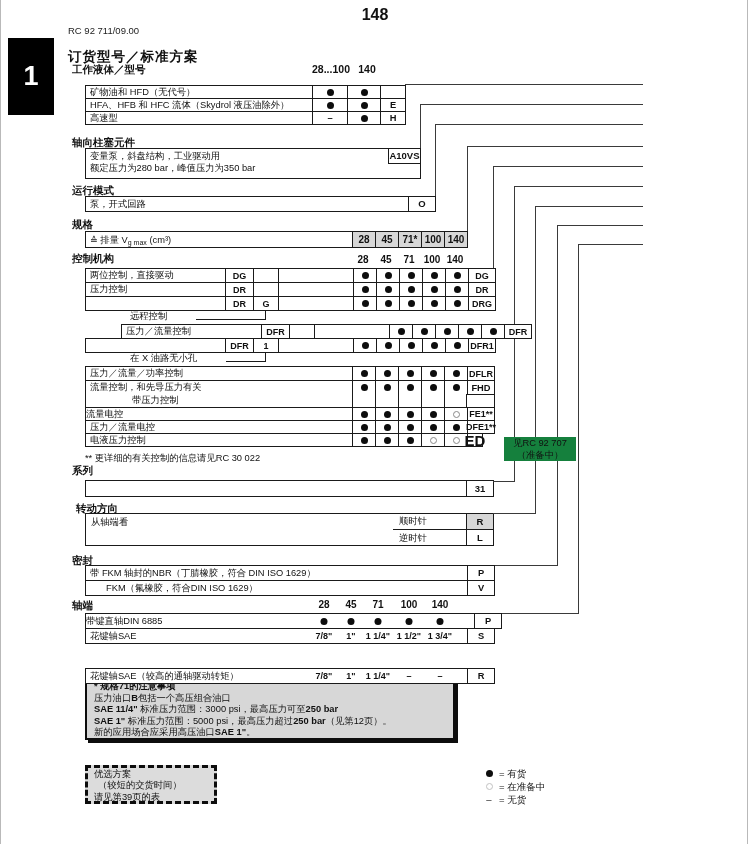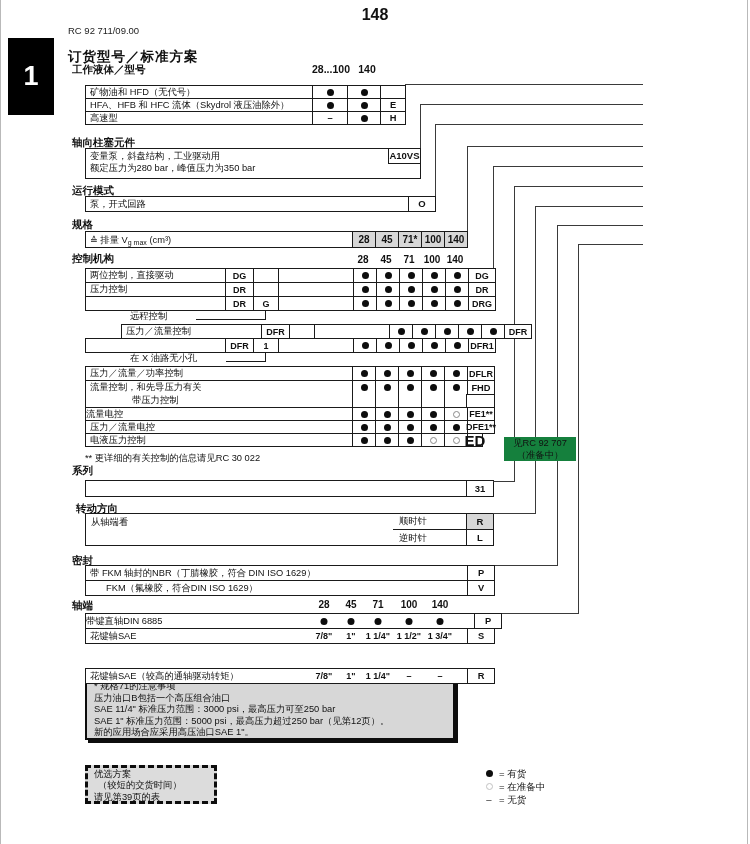--- a/index.html
+++ b/index.html
@@ -32,21 +32,21 @@
            font-size:9.3px;line-height:11.6px;white-space:nowrap;}
   .prefbox{position:absolute;left:85px;top:765px;width:132px;height:39px;background:#dcdcdc;
            border:3px dashed #0d0d0d;padding:1px 6px;font-size:9.3px;line-height:11.3px;white-space:nowrap;}
   .legend{position:absolute;left:484px;top:767px;font-size:9.5px;line-height:13px;}
   .legrow{display:flex;align-items:center;gap:5px;height:13px;}
   .legsym{width:10px;display:flex;justify-content:center;}
   .sidenote{position:absolute;left:504px;top:437px;width:72px;background:#15803d;z-index:6;
             text-align:center;font-size:9.3px;line-height:12px;}
   .ctrlnote{position:absolute;font-size:9.3px;white-space:nowrap;z-index:3;}
   .hook{position:absolute;border-bottom:1px solid #1a1a1a;border-right:1px solid #1a1a1a;}
-  b{font-weight:normal;}
+  b{font-weight:bold;}
 </style>
 </head>
 <body>
 
 <div class="page">
   <div class="edge" style="left:0"></div>
   <div class="edge" style="left:747px"></div>
 
   <div class="pagenum">148</div>
   <div class="docref">RC 92 711/09.00</div>

